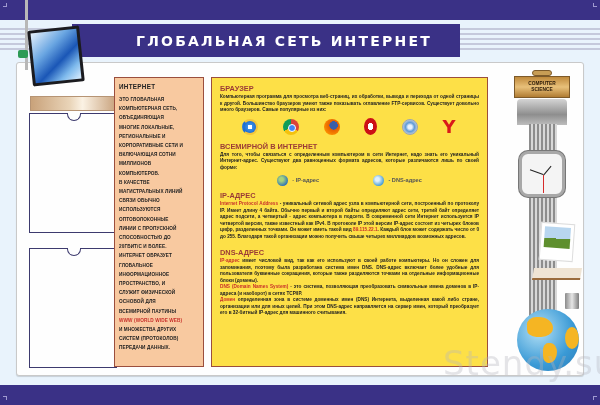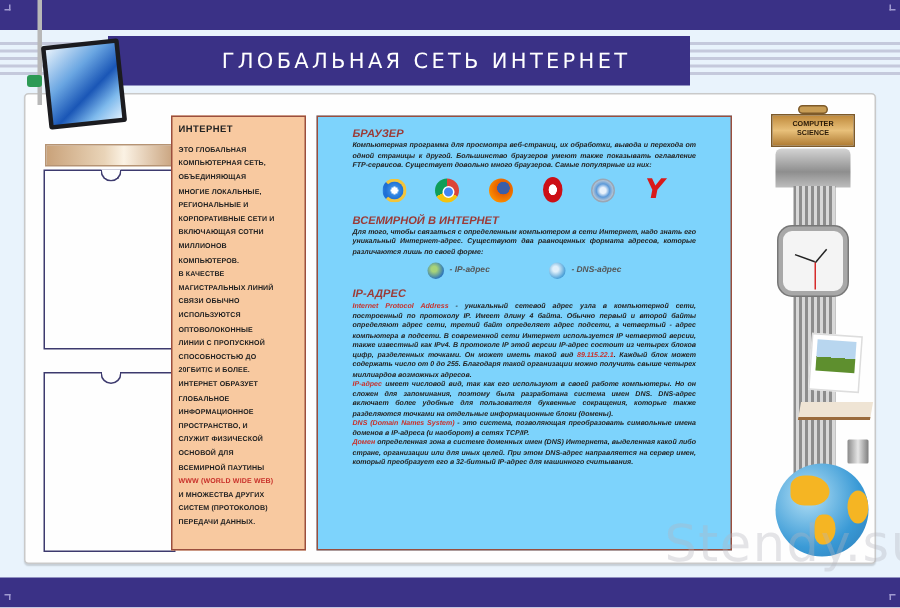--- a/index.html
+++ b/index.html
@@ -13,41 +13,41 @@
   .corner.tr { right: 3px; top: 3px; border-left-width: 1px; border-bottom-width: 1px; }
   .corner.bl { left: 3px; bottom: 5px; border-right-width: 1px; border-top-width: 1px; }
   .corner.br { right: 3px; bottom: 5px; border-left-width: 1px; border-top-width: 1px; }
 
   .stripes { position: absolute; top: 28px; height: 24px; }
   .stripes.left { left: 0; width: 70px; }
   .stripes.right { left: 460px; width: 140px; }
   .stripes i { display: block; height: 2px; background: #c5c9dc; margin-bottom: 3px; }
 
   .title-bar { position: absolute; left: 72px; top: 24px; width: 388px; height: 33px; background: #3a3186; display: flex; align-items: center; justify-content: center; }
-  .title-text { color: #ffffff; font-family: "DejaVu Sans", sans-serif; font-weight: normal; font-size: 14px; letter-spacing: 2.2px; padding-left: 36px; }
+  .title-text { color: #ffffff; font-family: "DejaVu Sans", sans-serif; font-weight: bold; font-size: 14px; letter-spacing: 2.2px; padding-left: 36px; }
 
   .main-board { position: absolute; left: 16px; top: 62px; width: 568px; height: 314px; background: #fefefe; border: 1px solid #c9c9c9; border-radius: 3px; box-shadow: 0 1px 1px rgba(0,0,0,0.15); }
 
   .monitor { position: absolute; left: 30px; top: 28px; width: 52px; height: 56px; transform: rotate(-6deg); background: #1b1b1f; border-radius: 2px; padding: 3px; }
   .monitor .screen { width: 100%; height: 100%; background: linear-gradient(140deg, #e6f1fb 0%, #6aa6e2 35%, #1a56b6 60%, #7db9ec 80%, #dceefe 100%); }
   .pole { position: absolute; left: 25px; top: 0; width: 3px; height: 70px; background: #b8b8b8; }
   .clip { position: absolute; left: 18px; top: 50px; width: 10px; height: 8px; background: #2d9a55; border-radius: 2px; }
 
   .gold-bar { position: absolute; left: 30px; top: 96px; width: 88px; height: 15px; background: linear-gradient(90deg, #c9a27a, #e9d4b8 45%, #fbf2e4 60%, #c7a07a); border: 1px solid #b69474; }
   .pocket { position: absolute; left: 29px; width: 88px; border: 1px solid #3d3a6e; background: #fefefe; }
   .pocket .notch { position: absolute; top: -1px; left: 37px; width: 14px; height: 8px; border: 1px solid #3d3a6e; border-top: none; border-radius: 0 0 8px 8px; background: #fefefe; }
   .pocket.p1 { top: 113px; height: 120px; }
   .pocket.p2 { top: 248px; height: 120px; }
 
   .info-card { position: absolute; left: 114px; top: 77px; width: 90px; height: 290px; background: #f8c9a0; border: 1px solid #9b4e3d; padding: 5px 4px 4px 4px; }
   .info-card .ic-title { font-size: 6.3px; font-weight: bold; color: #222; margin-bottom: 5px; letter-spacing: 0.3px; }
   .info-card .ic-line { font-size: 4.7px; font-weight: bold; color: #222; line-height: 9.2px; white-space: nowrap; letter-spacing: 0.1px; }
   .info-card .ic-line.red { color: #c8302a; }
 
-  .content-box { position: absolute; left: 211px; top: 77px; width: 277px; height: 290px; background: #7dd3fc; border: 1px solid #9b4e3d; padding: 4px 23px; overflow: hidden; font-style: italic; }
+  .content-box { position: absolute; left: 211px; top: 77px; width: 277px; height: 290px; background: #fde047; border: 1px solid #9b4e3d; padding: 4px 8px; overflow: hidden; }
   .sec-title { font-size: 7.4px; font-weight: bold; color: #9b3b37; margin-bottom: 1px; margin-top: 2px; }
   .para { font-size: 4.7px; font-weight: bold; color: #222; line-height: 6.5px; text-align: justify; }
   .para .red { color: #c8302a; }
 
   .browser-row { display: flex; justify-content: space-around; align-items: center; height: 26px; padding: 0 10px; }
   .bicon { width: 16px; height: 16px; border-radius: 50%; }
   .bicon.ie { background: radial-gradient(circle at 50% 50%, #ffffff 28%, #3a8ee6 30%, #1e6fd4 70%); border: 2px solid #f3c53b; border-left-color: transparent; }
   .bicon.chrome { background: conic-gradient(#db4437 0 120deg, #f4c20d 120deg 240deg, #0f9d58 240deg 360deg); position: relative; }
   .bicon.chrome::after { content: ""; position: absolute; left: 5px; top: 5px; width: 6px; height: 6px; border-radius: 50%; background: #4285f4; border: 1px solid #fff; }
   .bicon.firefox { background: radial-gradient(circle at 60% 40%, #3b5ea8 30%, #e66000 32%, #ff9500 80%); }
@@ -179,20 +179,21 @@
     </span>
     <span class="addr-item">
       <span class="globe-sm dns"></span>
       <span>- DNS-адрес</span>
     </span>
   </div>
 
   <div class="sec-title">IP-АДРЕС</div>
   <p class="para"><span class="red">Internet Protocol Address</span><span> - уникальный сетевой адрес узла в компьютерной сети, построенный по протоколу IP. Имеет длину 4 байта. Обычно первый и второй байты определяют адрес сети, третий байт определяет адрес подсети, а четвертый - адрес компьютера в подсети. В современной сети Интернет используется IP четвертой версии, также известный как IPv4. В протоколе IP этой версии IP-адрес состоит из четырех блоков цифр, разделенных точками. Он может иметь такой вид </span><span class="red">89.115.22.1</span><span>. Каждый блок может содержать число от 0 до 255. Благодаря такой организации можно получить свыше четырех миллиардов возможных адресов.</span></p>
 
+  <div class="sec-title" style="margin-top:8px">DNS-АДРЕС</div>
   <p class="para"><span class="red">IP-адрес</span><span> имеет числовой вид, так как его используют в своей работе компьютеры. Но он сложен для запоминания, поэтому была разработана система имен DNS. DNS-адрес включает более удобные для пользователя буквенные сокращения, которые также разделяются точками на отдельные информационные блоки (домены).</span></p>
   <p class="para"><span class="red">DNS (Domain Names System)</span><span> - это система, позволяющая преобразовать символьные имена доменов в IP-адреса (и наоборот) в сетях TCP/IP.</span></p>
   <p class="para"><span class="red">Домен</span><span> определенная зона в системе доменных имен (DNS) Интернета, выделенная какой либо стране, организации или для иных целей. При этом DNS-адрес направляется на сервер имен, который преобразует его в 32-битный IP-адрес для машинного считывания.</span></p>
 </div>
 
 <div class="column-art">
   <div class="plaque-top"></div>
   <div class="plaque">
     <span>COMPUTER</span>
     <span>SCIENCE</span>

